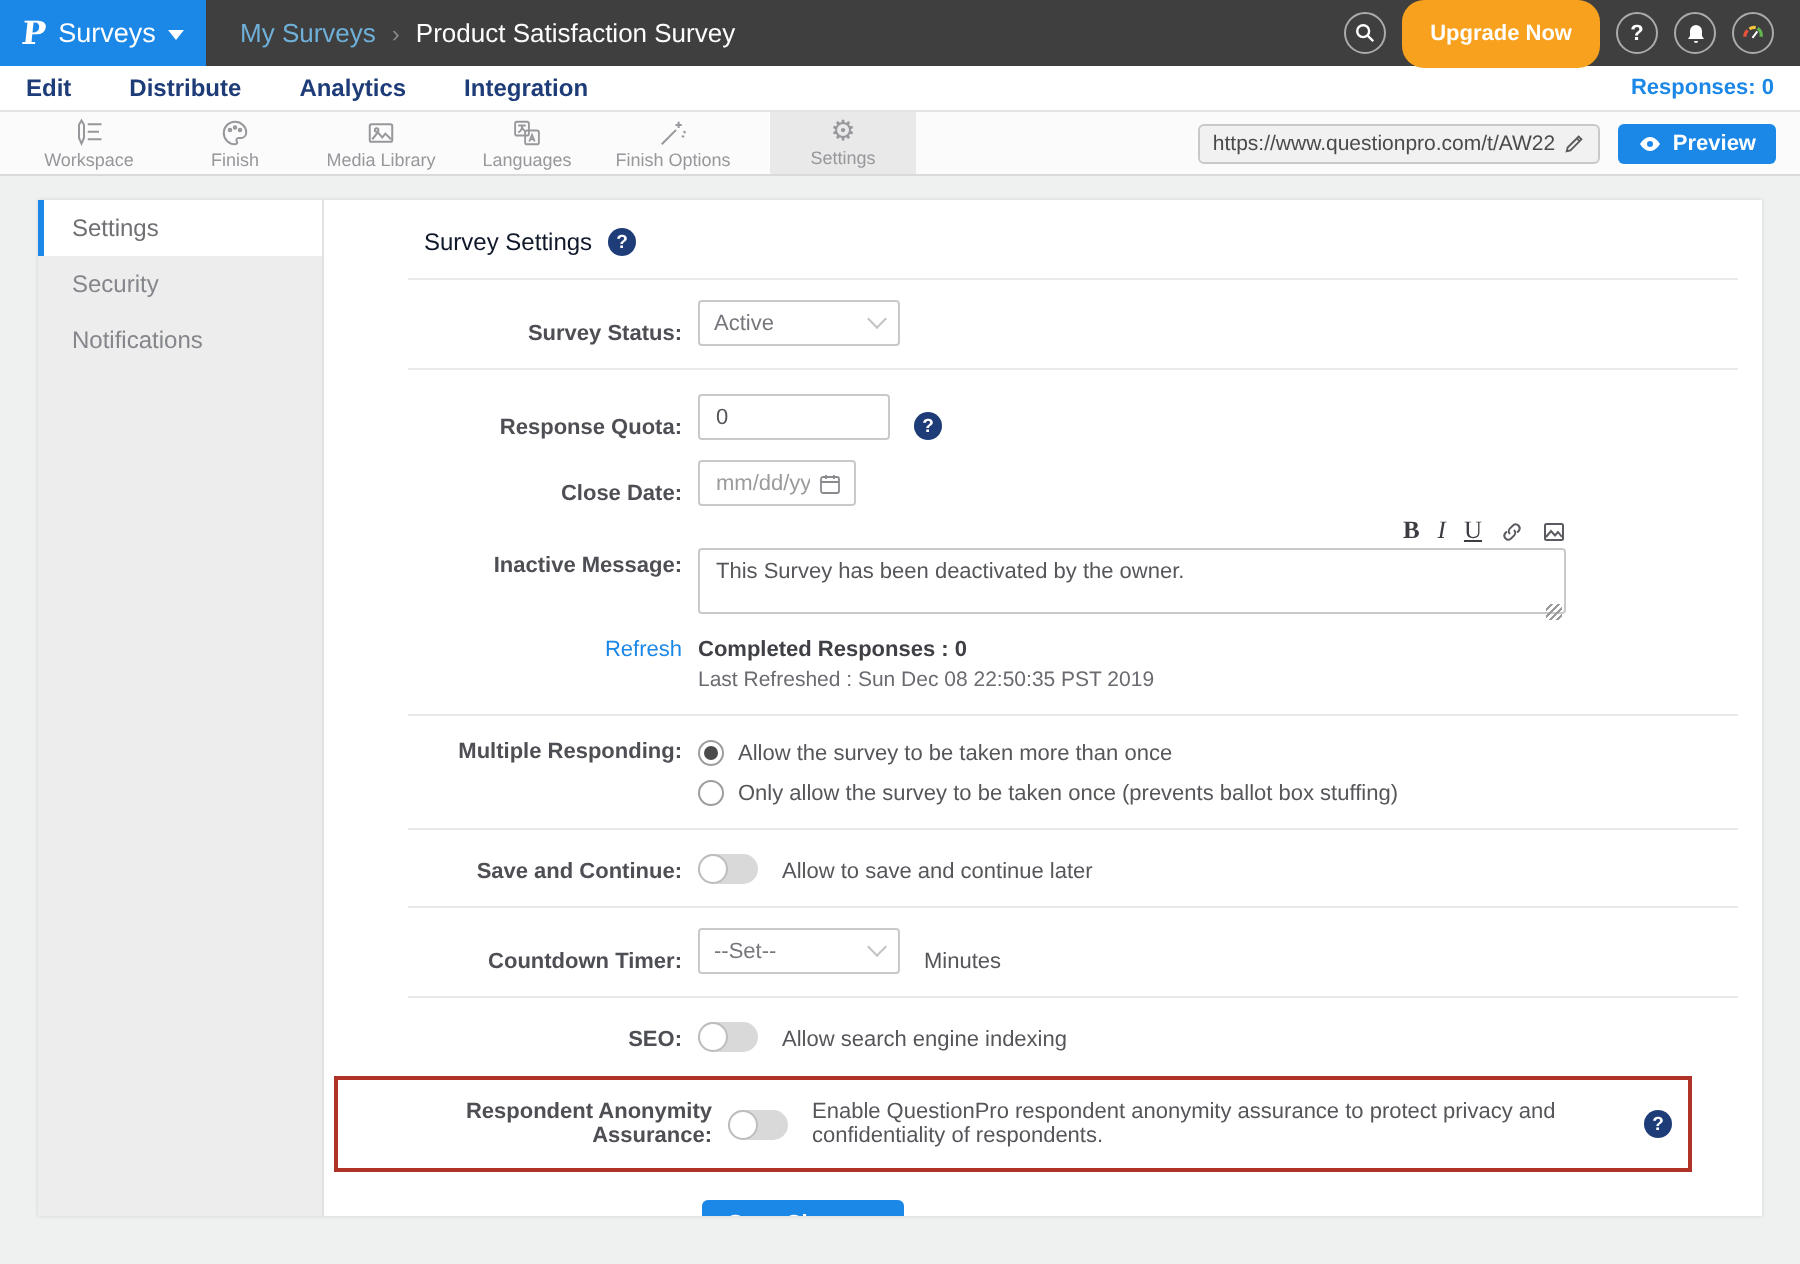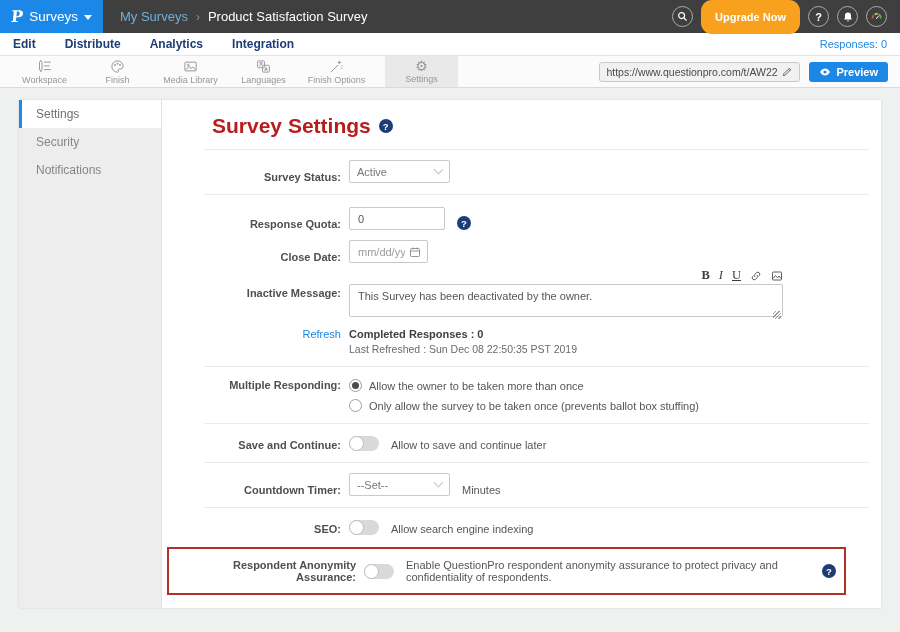--- a/index.html
+++ b/index.html
@@ -17,21 +17,21 @@
   .bc-sep { color:#8b8b8b; font-size:12px; }
   .bc-current { color:#fdfdfd; }
   .header-actions { margin-left:auto; display:flex; align-items:center; gap:8px; padding-right:13px; }
   .hicon { width:21px; height:21px; border-radius:50%; border:1px solid #ababab; background:transparent; display:flex; align-items:center; justify-content:center; color:#fff; font-size:11px; font-weight:bold; cursor:pointer; }
   .upgrade { height:34px; border:none; border-radius:11px; background:#f8a11e; color:#fff; font-size:11px; font-weight:bold; padding:0 14px; cursor:pointer; font-family:inherit; }
 
   
   .tabrow { height:23px; background:#fff; border-bottom:1px solid #e4e4e4; display:flex; align-items:center; padding:0 13px; }
   .tab { font-size:12px; font-weight:bold; color:#1e3c78; margin-right:29px; cursor:pointer; text-decoration:none; }
   .tab.active { }
-  .responses { margin-left:auto; font-size:11px; color:#1b87e6; }
+  .responses { margin-left:auto; font-size:11px; color:#1b87e6;font-weight:bold; }
 
   
   .toolbar { height:32px; background:#fbfbfb; border-bottom:1px solid #dadada; display:flex; align-items:stretch; padding-left:8px; }
   .tool { width:73px; display:flex; flex-direction:column; align-items:center; justify-content:center; gap:1px; cursor:pointer; color:#97979c; }
   .tool svg { display:block; }
   .tool-label { font-size:9px; color:#97979c; white-space:nowrap; }
   .tool.active { background:#e9e9e9; margin-left:12px; }
   .gear-glyph { font-family:"DejaVu Sans",sans-serif; font-size:14px; line-height:14px; color:#97979c; }
   .toolbar-right { margin-left:auto; display:flex; align-items:center; gap:9px; padding-right:12px; }
   .urlbox { width:201px; height:20px; background:#f1f1f1; border:1px solid #c9c9c9; border-radius:3px; display:flex; align-items:center; padding:0 6px; }
@@ -40,21 +40,21 @@
   .preview-btn { height:20px; background:#1b87e6; border:none; border-radius:3px; color:#fff; font-size:11px; font-weight:bold; display:flex; align-items:center; gap:5px; padding:0 10px; cursor:pointer; font-family:inherit; }
 
   
   .content { margin:12px 19px 0 19px; height:508px; background:#fff; display:flex; box-shadow:0 0 2px rgba(0,0,0,.12); }
   .sidebar { width:143px; background:#ededed; border-right:1px solid #e2e2e2; flex:0 0 auto; }
   .side-item { height:28px; display:flex; align-items:center; padding-left:14px; font-size:12px; color:#85868b; cursor:pointer; border-left:3px solid transparent; }
   .side-item.active { background:#fff; border-left:3px solid #1b87e6; color:#6f6f74; }
   .main { flex:1; padding-top:14px; overflow:hidden; }
 
   .page-title-row { display:flex; align-items:center; gap:8px; margin-left:50px; }
-  .page-title { font-size:21px; color:#b91c1c; font-weight:700; }
+  .page-title { font-size:12px; color:#0f172a; font-weight:400; }
   .help-badge { width:14px; height:14px; border-radius:50%; background:#1e3c78; color:#fff; font-size:9.5px; font-weight:bold; display:inline-flex; align-items:center; justify-content:center; flex:0 0 auto; cursor:pointer; }
   .sep { height:1px; background:#eaeaea; margin:11px 12px 0 42px; }
 
   .frow { display:flex; align-items:flex-end; }
   .flabel { width:187px; text-align:right; padding-right:8px; font-size:11px; font-weight:bold; color:#4e4f54; flex:0 0 auto; }
   .ctrl-text { font-size:11px; color:#55565a; }
 
   .select { width:101px; height:23px; border:1px solid #c9c9c9; border-radius:2px; background:#fff; display:flex; align-items:center; padding:0 7px; cursor:pointer; position:relative; }
   .select .sel-val { font-size:11px; color:#76777c; flex:1; }
   .chev { width:7px; height:7px; border-right:1.5px solid #c3c3c3; border-bottom:1.5px solid #c3c3c3; transform:rotate(45deg); margin-top:-4px; flex:0 0 auto; }
@@ -314,21 +314,21 @@
         </div>
       </div>
       <div class="sep"></div>
 
       
       <div class="frow mt12" style="align-items:flex-start;">
         <span class="flabel">Multiple Responding:</span>
         <div style="display:flex; flex-direction:column; gap:7px;">
           <div class="radio-line">
             <span class="radio checked"></span>
-            <span class="ctrl-text">Allow the owner to be taken more than once</span>
+            <span class="ctrl-text">Allow the survey to be taken more than once</span>
           </div>
           <div class="radio-line">
             <span class="radio"></span>
             <span class="ctrl-text">Only allow the survey to be taken once (prevents ballot box stuffing)</span>
           </div>
         </div>
       </div>
       <div class="sep"></div>
 
       

